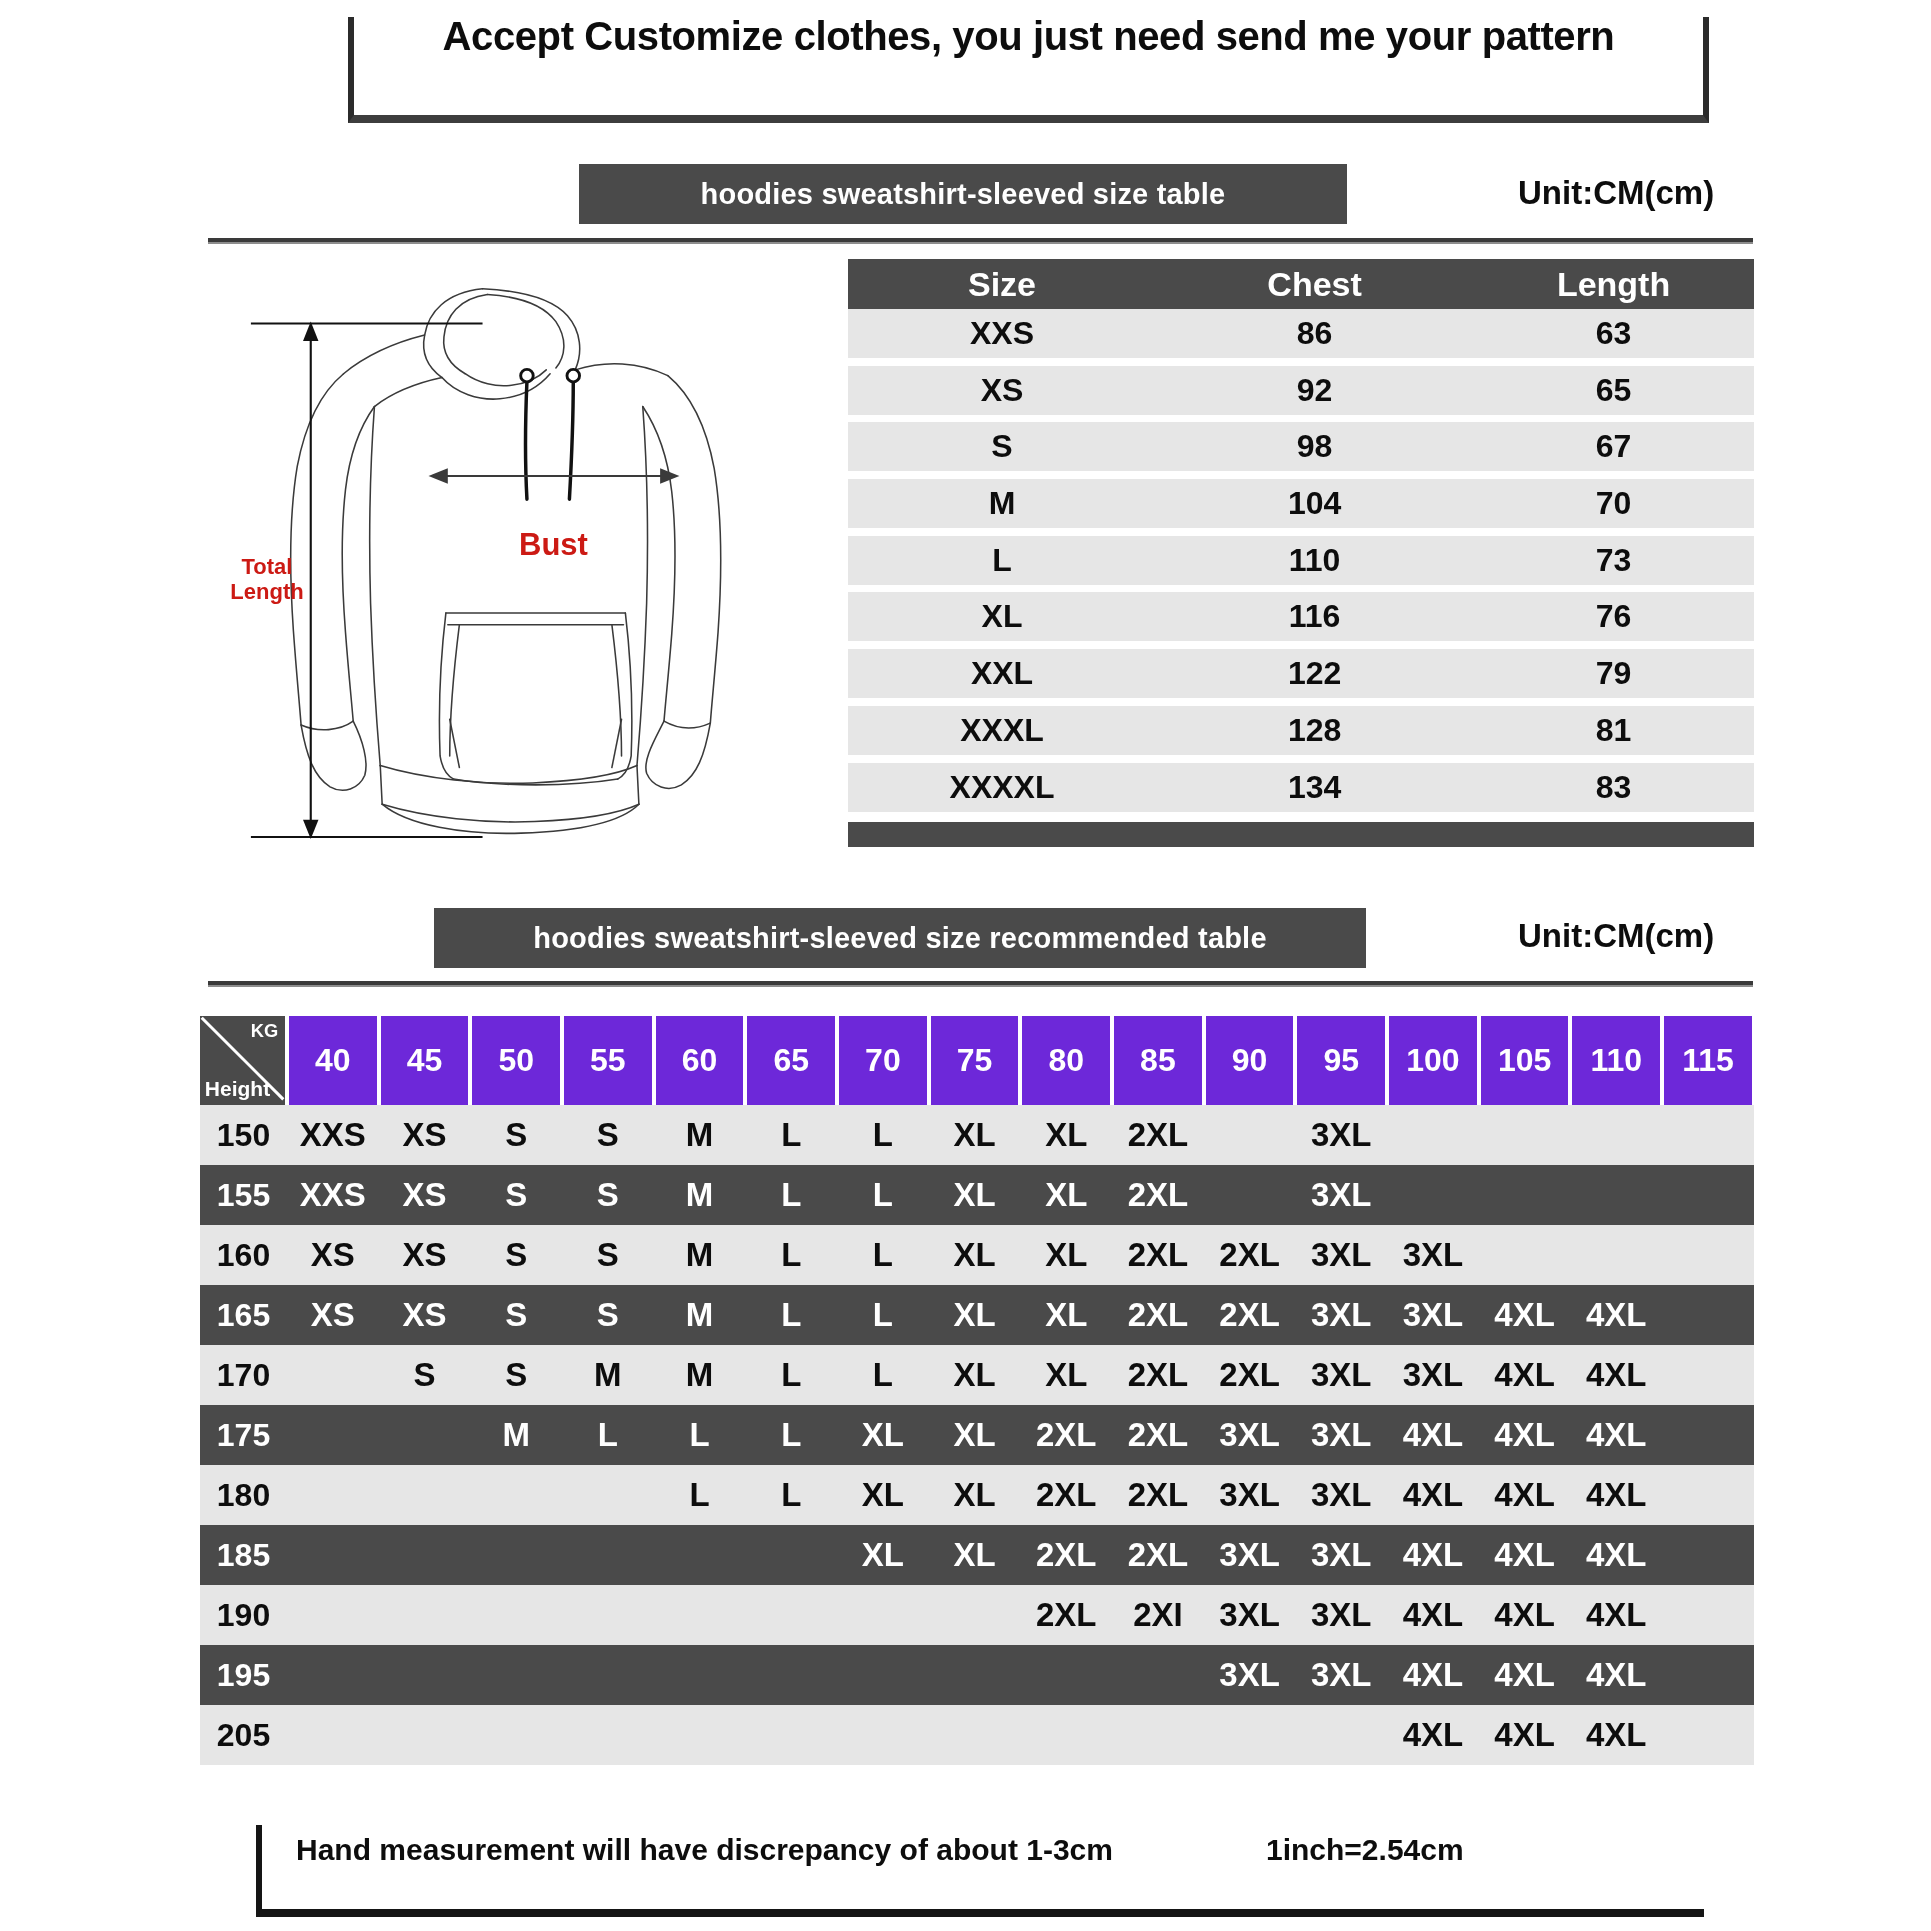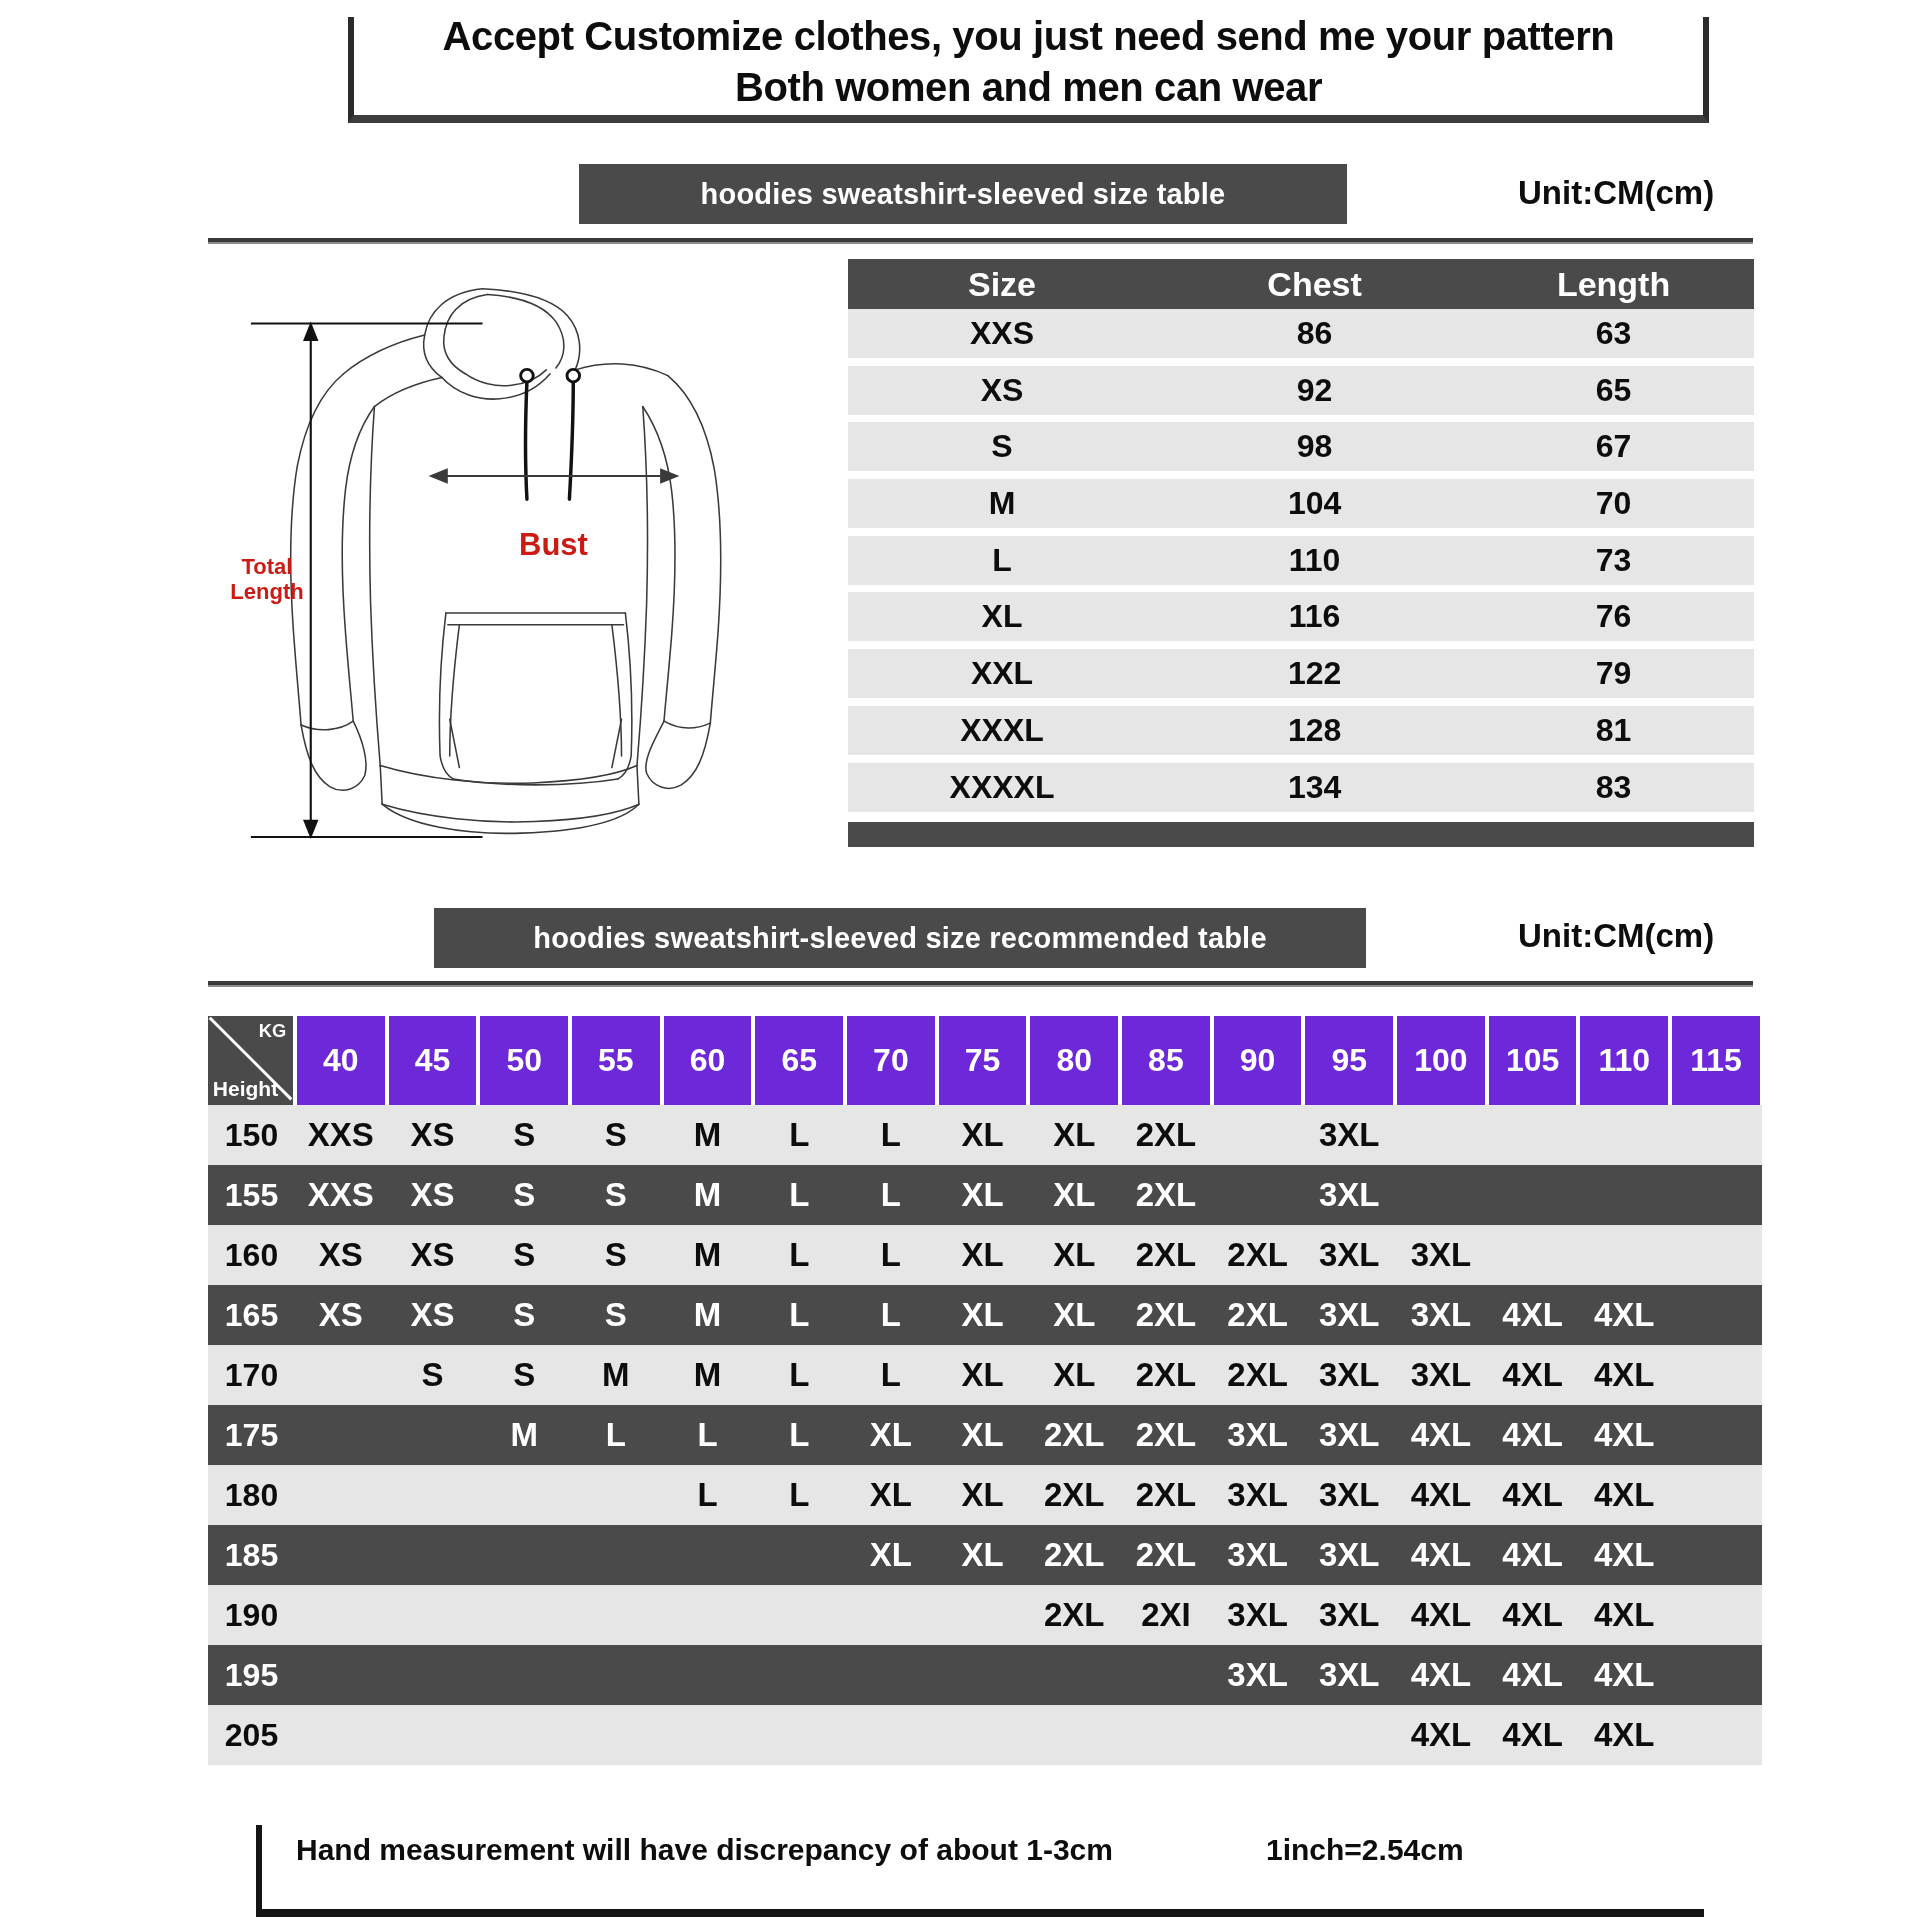--- a/index.html
+++ b/index.html
@@ -151,21 +151,20 @@
   .rec-grid {
     position: absolute;
     left: 200px; top: 1016px;
     width: 1554px;
   }
   .rec-grid table {
     width: 100%;
     border-collapse: separate;
     border-spacing: 0;
     table-layout: fixed;
-    margin-left: 8px;
   }
   .rec-grid th.kg-head {
     background: #4a4a4a;
     color: #ffffff;
     height: 89px;
     position: relative;
     padding: 0;
     border-right: 2.9px solid #ffffff;
   }
   .kg-head .diag {
@@ -237,21 +236,20 @@
     white-space: nowrap;
   }
 </style>
 </head>
 <body>
 
 <div class="page">
 
   <div class="banner">
     <div class="banner-line l1">Accept Customize clothes, you just need send me your pattern</div>
-    <div class="banner-line l2">Both women and men can wear</div>
   </div>
 
   <div class="titlebar titlebar-1">hoodies sweatshirt-sleeved size  table</div>
   <div class="unit-label unit-1">Unit:CM(cm)</div>
   <div class="rule rule-1"></div>
 
   <div class="garment">
     <svg viewBox="0 0 660 650" xmlns="http://www.w3.org/2000/svg">
       <g fill="none" stroke="#3a3a3a" stroke-width="1.6" stroke-linejoin="round" stroke-linecap="round">
 

